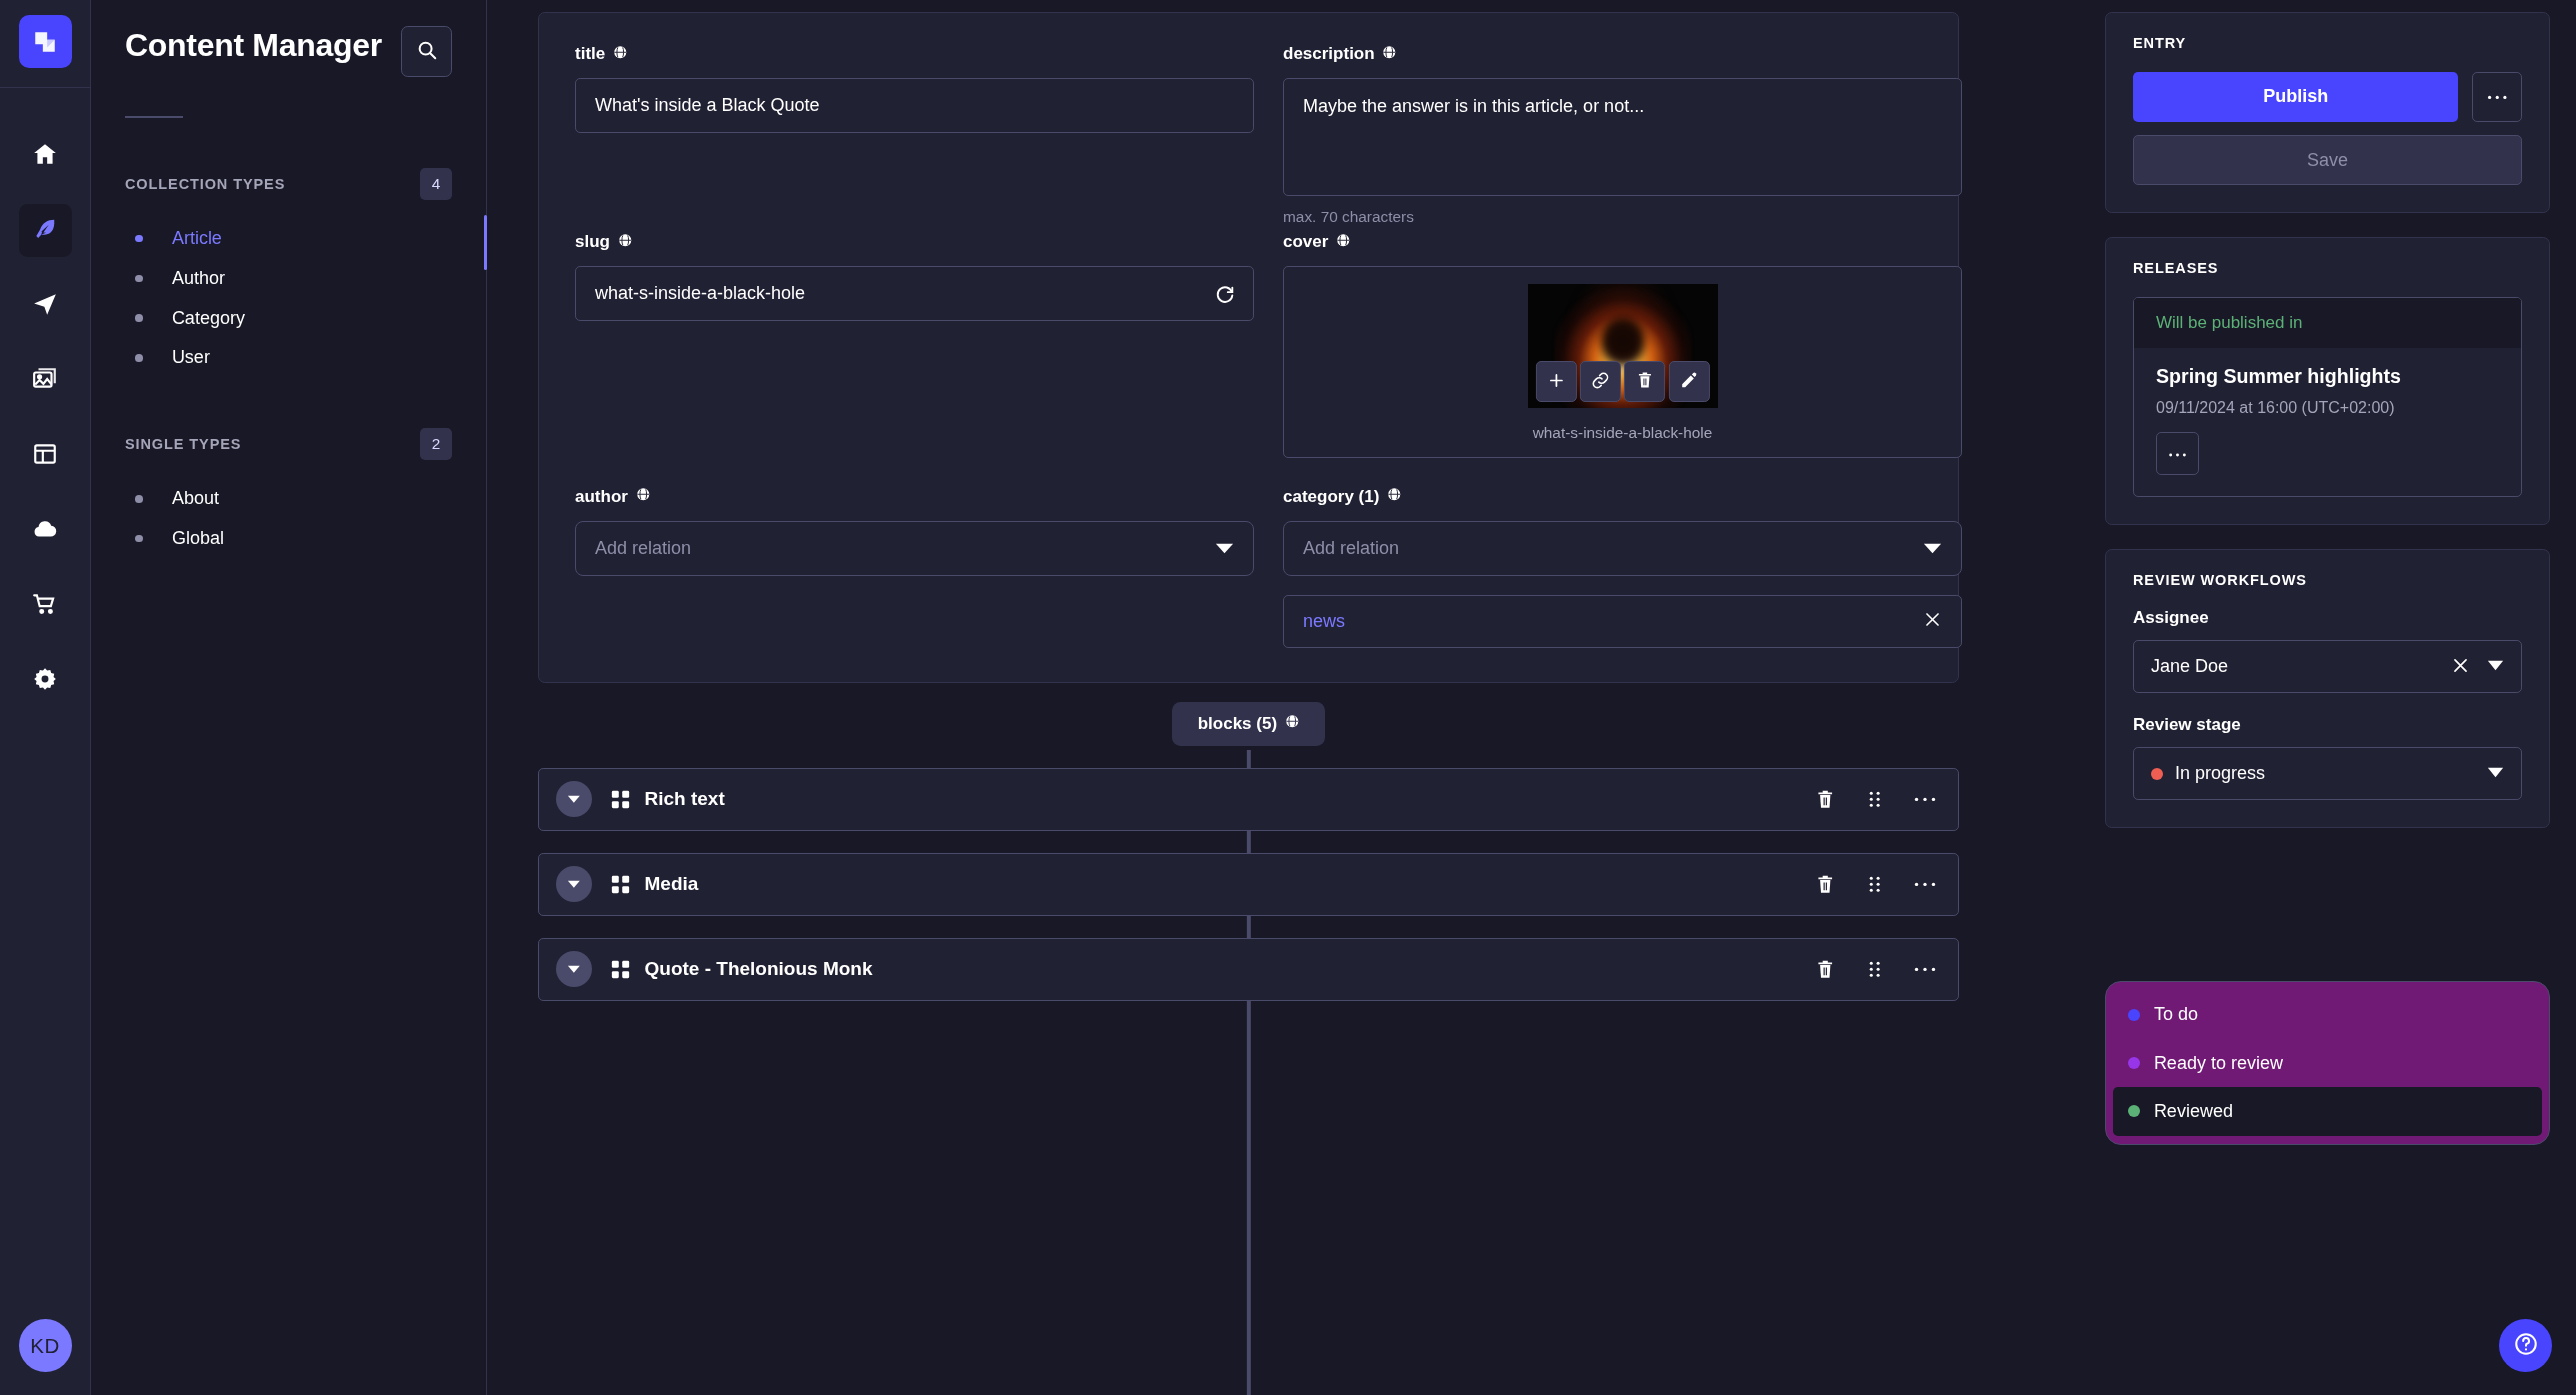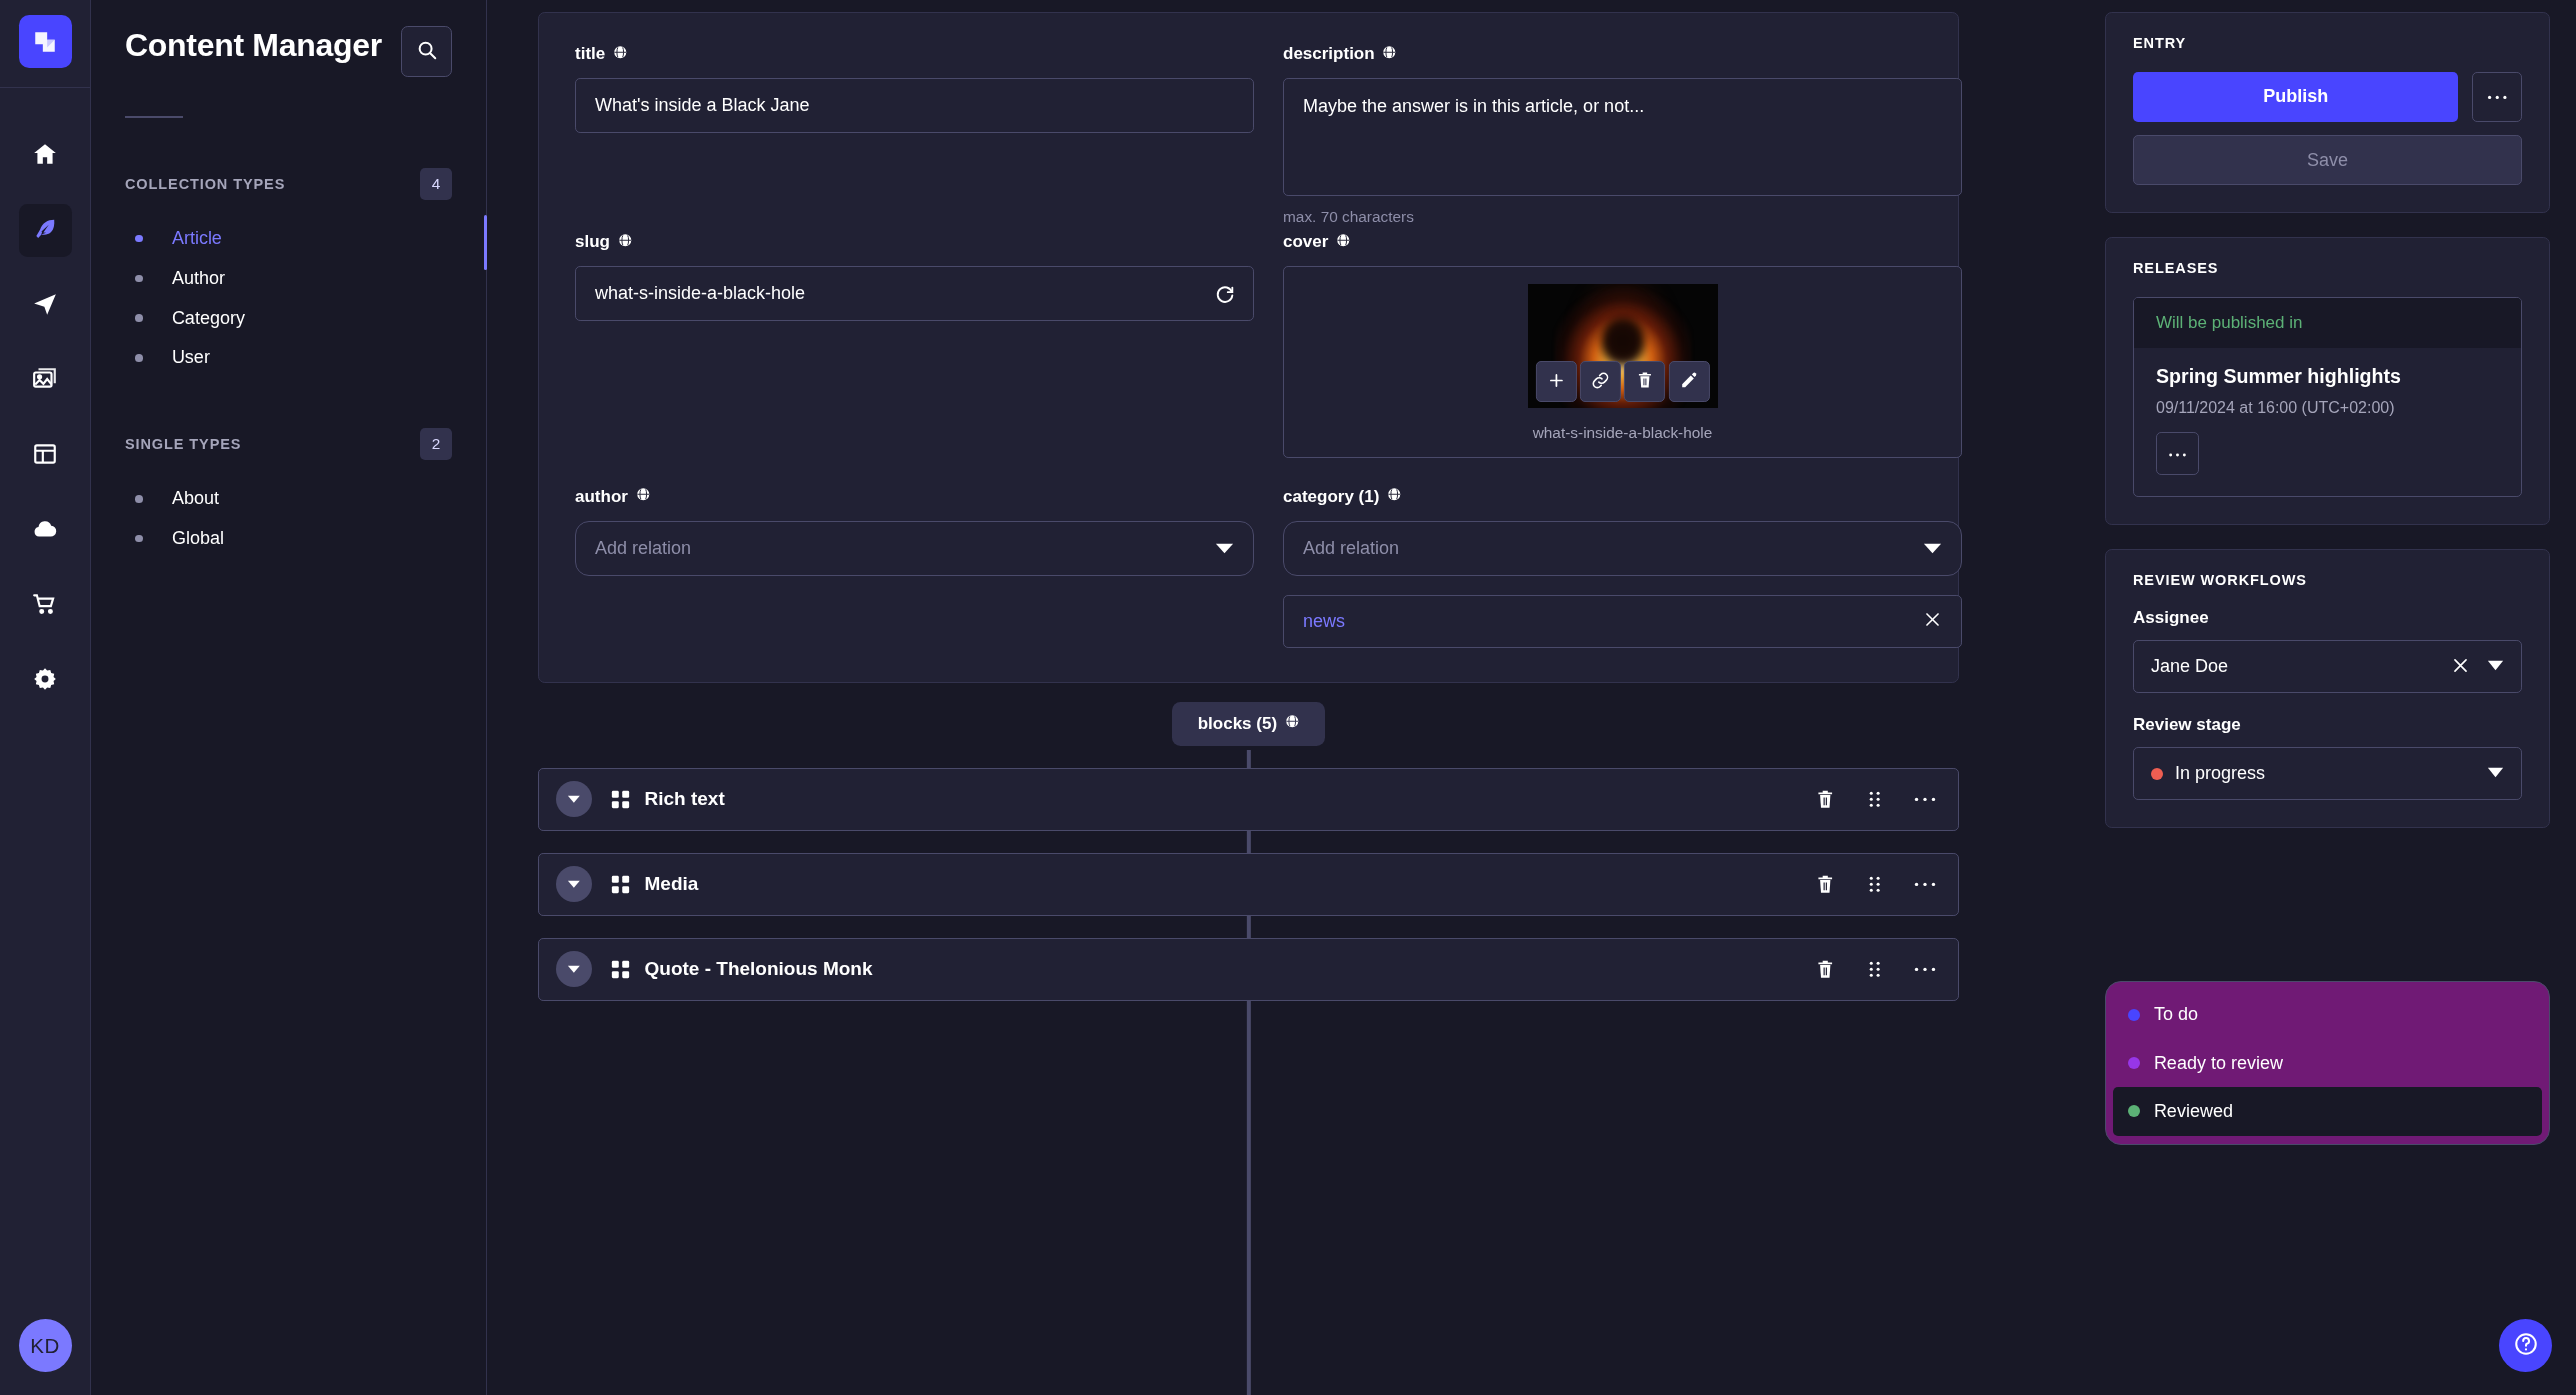--- a/index.html
+++ b/index.html
@@ -173,21 +173,21 @@
   .media-btn {
     width: 41px; height: 41px; border-radius: 5.1px;
     background: #32324d; border: 0.9px solid #4a4a6a;
     display: flex; align-items: center; justify-content: center;
     cursor: pointer;
   }
   .media-name { font-size: 15.4px; color: #a5a5ba; margin-top: 15.4px; }
 
   
   .select {
-    width: 100%; height: 55px; border-radius: 14px;
+    width: 100%; height: 55px; border-radius: 8px;
     border: 0.9px solid #4a4a6a; background: #212134;
     display: flex; align-items: center; justify-content: space-between;
     padding: 0 19px; font-size: 18px; color: #8e8ea9; cursor: pointer;
   }
   .tag-box {
     width: 100%; height: 53px; border-radius: 5.1px; margin-top: 19px;
     border: 0.9px solid #4a4a6a; background: #212134;
     display: flex; align-items: center; justify-content: space-between;
     padding: 0 19px;
   }
@@ -432,21 +432,21 @@
           <div class="field-label">
             <span>title</span>
             <span>
               <svg width="14.5" height="14.5" viewBox="0 0 24 24" fill="#fff">
                 <circle cx="12" cy="12" r="10"></circle>
                 <path d="M8 4c-2 3-2 13 0 16M16 4c2 3 2 13 0 16M2 12h20" stroke="#212134" stroke-width="1.6" fill="none"></path>
               </svg>
             </span>
           </div>
           <div class="input">
-            <span>What's inside a Black Jane</span>
+            <span>What's inside a Black Quote</span>
           </div>
           <div class="spacer-sm"></div>
         </div>
 
         <div class="col">
           <div class="field-label">
             <span>description</span>
             <span>
               <svg width="14.5" height="14.5" viewBox="0 0 24 24" fill="#fff">
                 <circle cx="12" cy="12" r="10"></circle>

